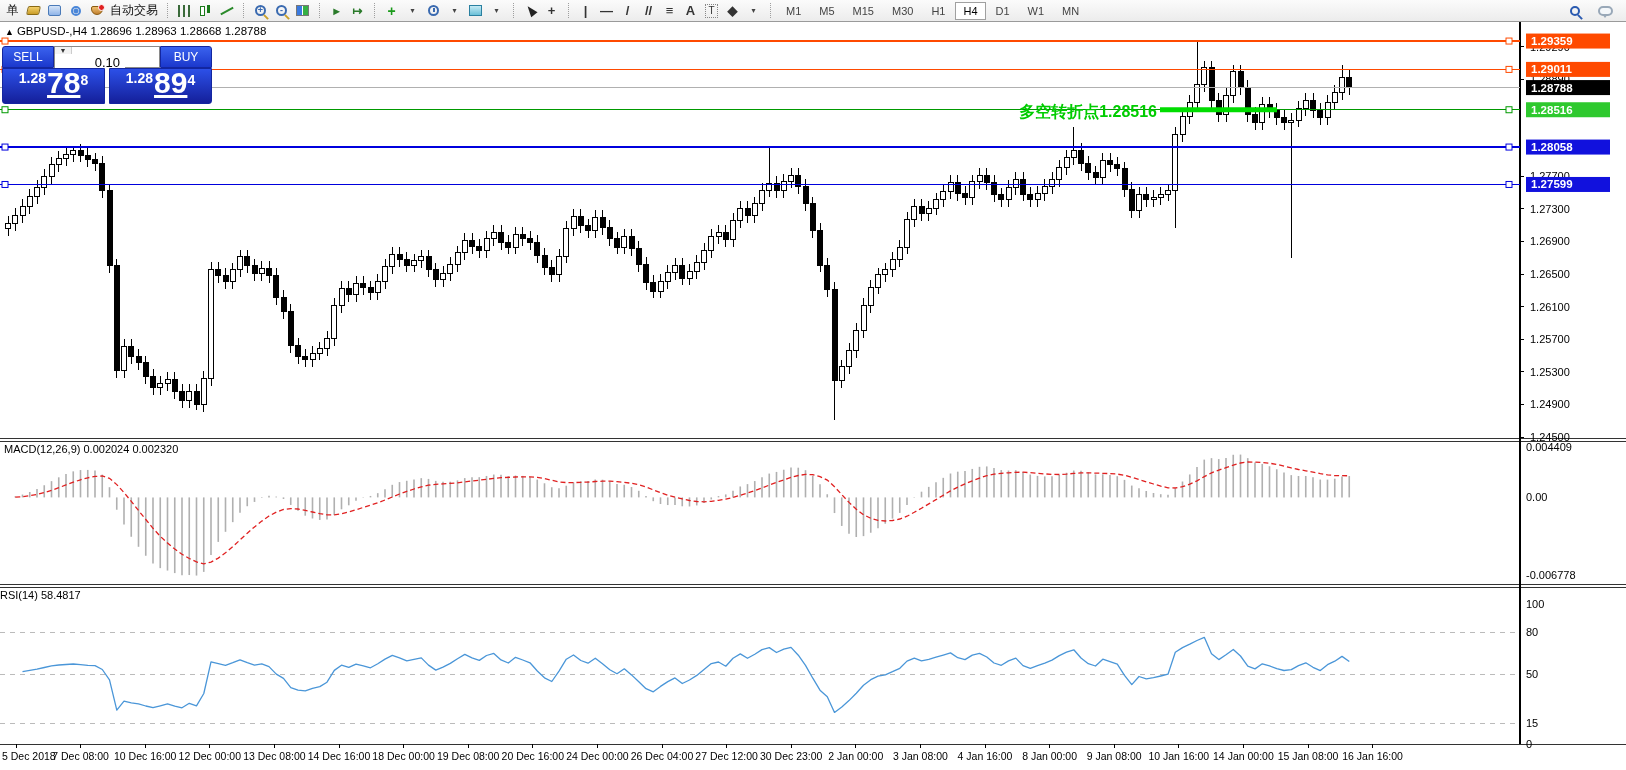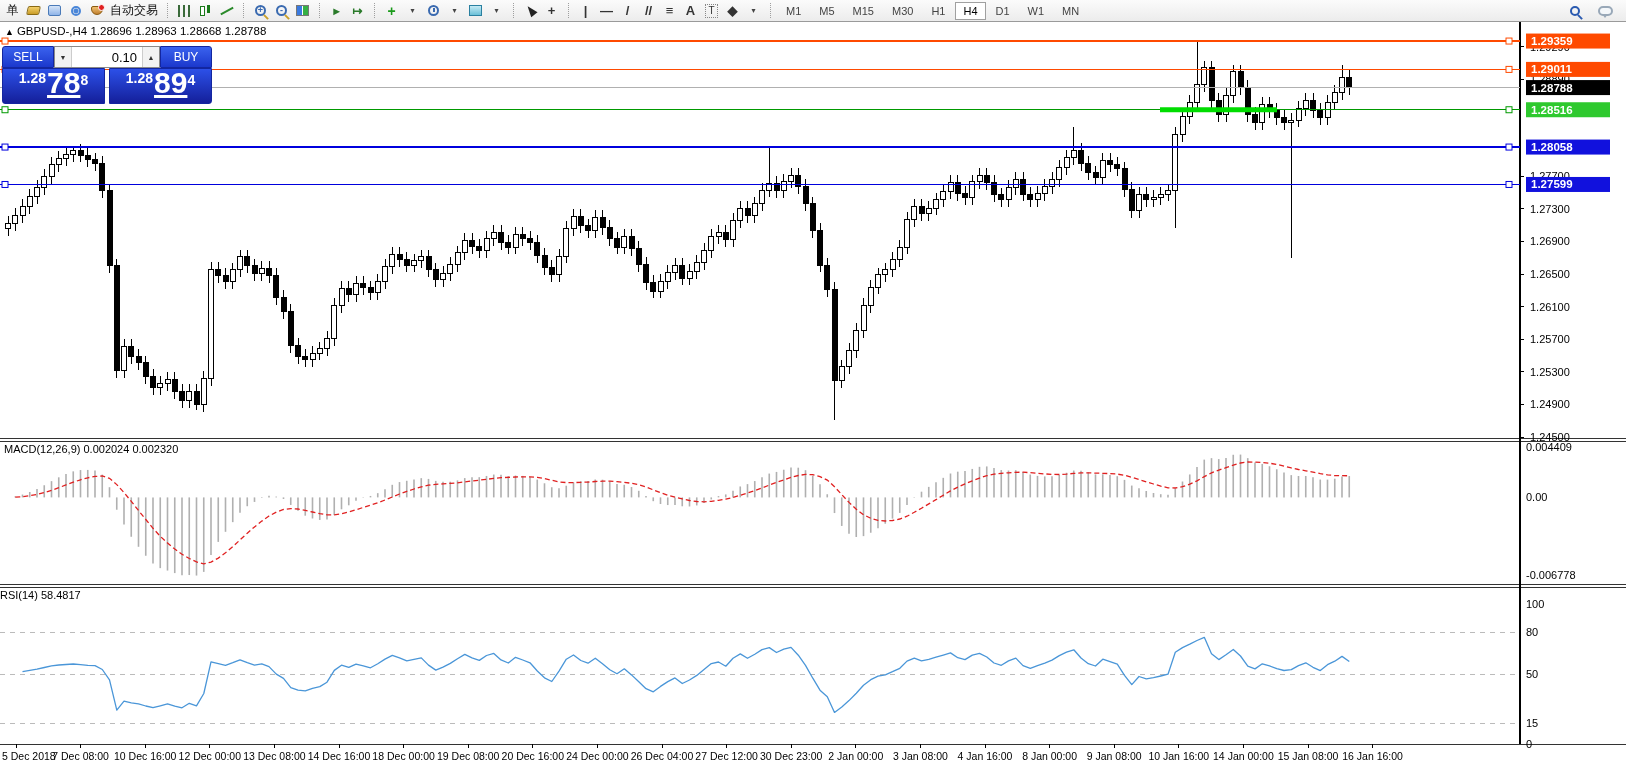--- a/index.html
+++ b/index.html
@@ -52,21 +52,21 @@
   #rsi-header{position:absolute;left:0;top:567px;font-size:11px;color:#000;z-index:4;}
   #annotation{position:absolute;left:877px;top:80px;width:280px;text-align:right;
     font-size:16px;font-weight:bold;color:#00cc00;z-index:4;white-space:nowrap;}
   
   #trade{position:absolute;left:2px;top:24px;width:210px;height:58px;z-index:6;}
   #trade .row1{display:flex;height:22px;}
   .btn-sell,.btn-buy{width:52px;background:linear-gradient(#3a62ee,#1b38cc);color:#fff;font-size:12px;
     display:flex;align-items:center;justify-content:center;border:1px solid #1326a0;}
   .btn-sell{border-radius:3px 0 0 0;}
   .btn-buy{border-radius:0 3px 0 0;}
-  .vol-wrap{display:flex;width:106px;border:1px solid #8a8a8a;background:#fff;}
+  .vol-wrap{display:flex;width:106px;border:1px solid #8a8a8a;background:#fff;flex-direction:column;}
   .spin{width:17px;display:flex;align-items:center;justify-content:center;font-size:7px;color:#333;background:#f2f2f2;}
   .spin.dn{border-right:1px solid #ccc;}
   .spin.up{border-left:1px solid #ccc;}
   input.vol{width:70px;border:none;outline:none;text-align:right;font-size:13px;padding-right:5px;
     font-family:"Liberation Sans",sans-serif;}
   #trade .row2{display:flex;height:36px;}
   .pbig{width:103px;background:linear-gradient(#2c50e8,#141f9a);color:#fff;display:flex;align-items:flex-start;
     justify-content:center;padding-bottom:3px;border:1px solid #1326a0;}
   .pbig.left{border-radius:0 0 0 3px;margin-right:4px;}
   .pbig.right{border-radius:0 0 3px 0;}
@@ -225,20 +225,21 @@
       <div class="pbig right">
         <span class="psmall">1.28</span>
         <span class="pmain">89</span>
         <span class="psup">4</span>
       </div>
     </div>
   </div>
 
   <div id="macd-header">MACD(12,26,9) 0.002024 0.002320</div>
   <div id="rsi-header">RSI(14) 58.4817</div>
+  <div id="annotation">多空转折点1.28516</div>
 <svg id="chart-svg" width="1626" height="748" viewBox="0 0 1626 748">
       <defs>
         <clipPath id="clipMain">
           <rect x="0" y="2" width="1520" height="415"></rect>
         </clipPath>
         <clipPath id="clipMacd">
           <rect x="0" y="419" width="1520" height="142"></rect>
         </clipPath>
         <clipPath id="clipRsi">
           <rect x="0" y="565" width="1520" height="157"></rect>

